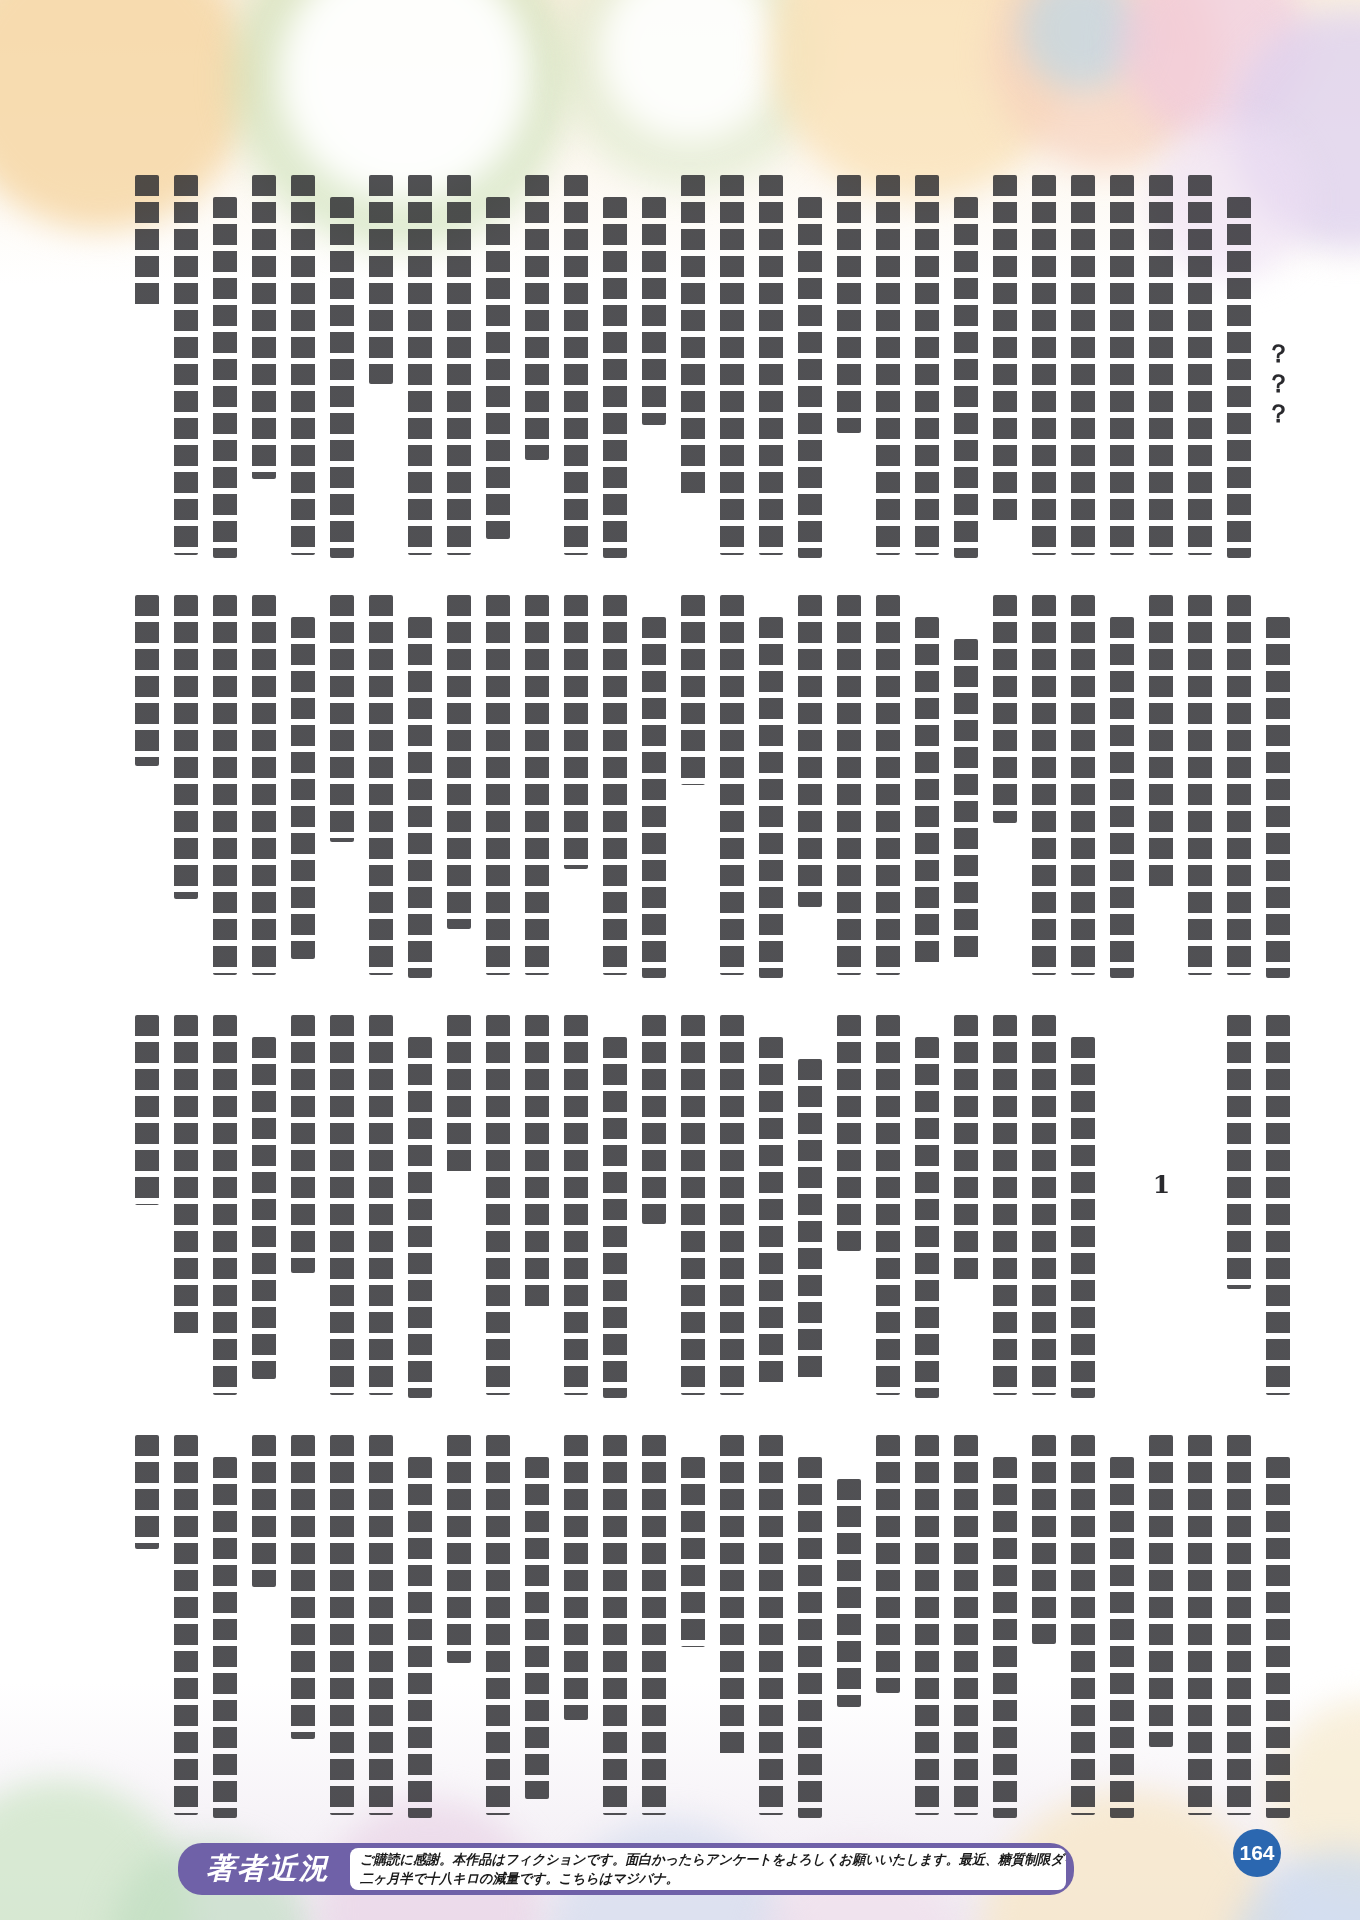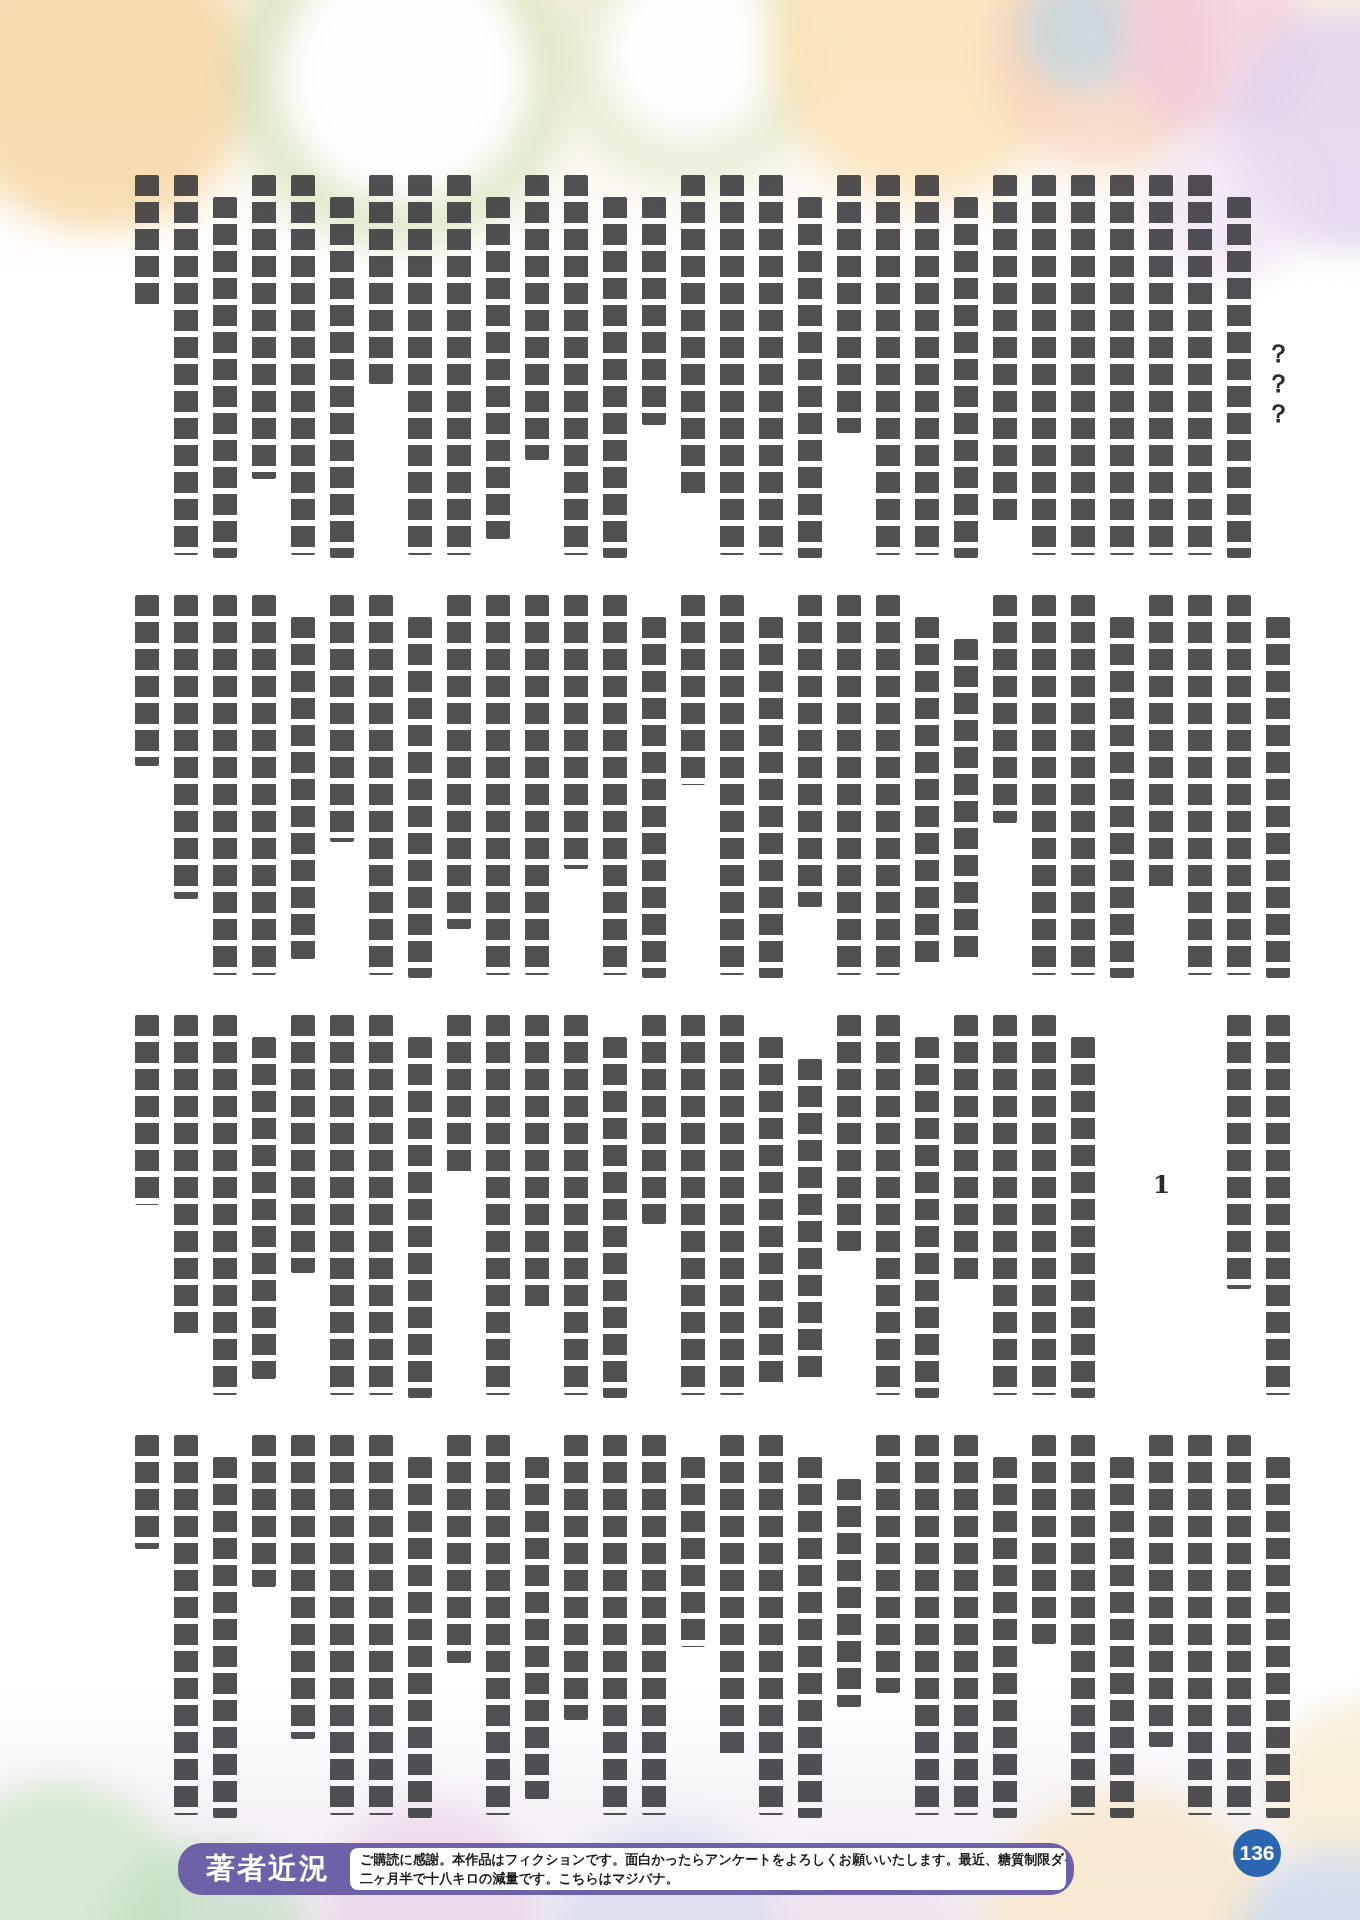--- a/index.html
+++ b/index.html
@@ -23,21 +23,21 @@
   .col{flex:0 0 24px;width:24px;}
   .bar{background:repeating-linear-gradient(180deg,
         rgba(42,42,46,0.82) 0px, rgba(42,42,46,0.82) 21px,
         rgba(42,42,46,0) 21px, rgba(42,42,46,0) 27px);
        border-radius:2px;}
   .glyph{writing-mode:vertical-rl;text-orientation:upright;
          font-family:"DejaVu Serif","Liberation Serif",serif;
          font-size:25px;font-weight:700;color:var(--ink);letter-spacing:5px;line-height:24px;}
   
   .footer-bar{position:absolute;left:178px;top:1843px;width:896px;height:52px;
-      background:var(--footer-purple);border-radius:24px;z-index:3;}
+      background:var(--footer-purple);border-radius:24px;z-index:3;font-style:italic;}
   .footer-label{position:absolute;left:14px;top:0;height:100%;width:152px;
       display:flex;align-items:center;justify-content:center;
       color:#ffffff;font-size:29px;font-weight:700;letter-spacing:2px;
       font-family:"Liberation Sans","DejaVu Sans",sans-serif;}
   .footer-panel{position:absolute;left:172px;right:8px;top:5px;bottom:5px;
       background:#ffffff;border-radius:8px;display:flex;flex-direction:column;
       justify-content:center;padding:0 10px;gap:2px;overflow:hidden;}
   .footer-line{font-size:13.5px;font-weight:700;color:#1a1a1a;line-height:17px;
       white-space:nowrap;transform:scaleX(0.97);transform-origin:left center;}
   .page-badge{position:absolute;left:1233px;top:1829px;width:48px;height:48px;
@@ -208,14 +208,14 @@
 
 <div class="footer-bar">
   <div class="footer-label">著者近況</div>
   <div class="footer-panel">
     <div class="footer-line">ご購読に感謝。本作品はフィクションです。面白かったらアンケートをよろしくお願いいたします。最近、糖質制限ダイエットを始めました。</div>
     <div class="footer-line">二ヶ月半で十八キロの減量です。こちらはマジバナ。</div>
   </div>
 </div>
 
 <div class="page-badge">
-  <span>136</span>
+  <span>164</span>
 </div>
 
 </body></html>

